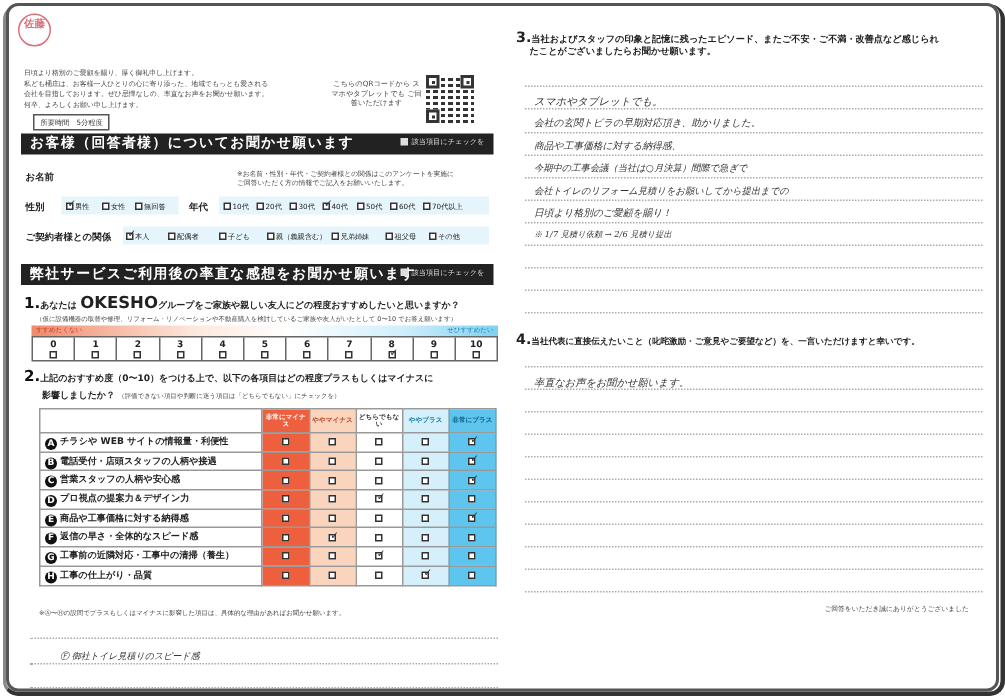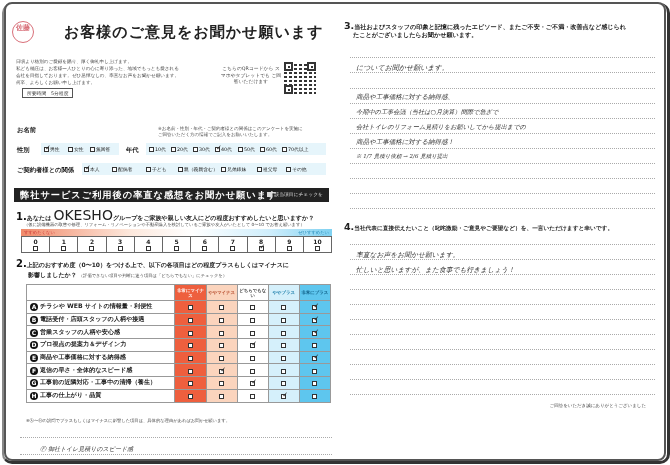--- a/index.html
+++ b/index.html
@@ -1,19 +1,19 @@
 <!DOCTYPE html>
 <html><head>
 <meta charset="utf-8">
 <style>
 *{box-sizing:border-box;margin:0;padding:0}
 html,body{width:670px;height:465px;background:#fff;overflow:hidden;font-family:"DejaVu Sans",sans-serif;color:#222}
 .frame{position:absolute;left:4px;top:2px;width:662px;height:459px;border:2px solid #555;border-radius:8px;background:#fff}
 .frame-shadow{position:absolute;left:2px;top:3px;width:668px;height:461px;border-right:3px solid #333;border-bottom:3px solid #333;border-left:2px solid #888;border-radius:10px}
-.left{position:absolute;left:8px;top:16px;width:325px;height:419px}
+.left{position:absolute;left:8px;top:4px;width:325px;height:419px}
 .right{position:absolute;left:340px;top:4px;width:320px;height:455px}
 .stamp{position:absolute;left:4px;top:5px;width:22px;height:22px;border:1.5px solid #d9707a;border-radius:50%;color:#d9707a;font-size:7px;line-height:9px;text-align:center;padding-top:2px;font-weight:bold}
 .title{position:absolute;left:56px;top:7px;font-size:15px;font-weight:bold;letter-spacing:1px;color:#222}
 .intro{position:absolute;left:8px;top:42px;width:205px;font-size:4.6px;line-height:7px;color:#444}
 .duration{position:absolute;left:14px;top:72px;border:1px solid #555;font-size:4.8px;padding:1px 4px;color:#333}
 .qr-text{position:absolute;left:212px;top:50px;width:62px;font-size:4.8px;line-height:6.5px;color:#444;text-align:center}
 .qr{position:absolute;left:276px;top:46px;width:32px;height:32px;background:
  repeating-linear-gradient(90deg,#111 0 3px,#fff 3px 5px),#111;opacity:.85}
 .qr:before{content:"";position:absolute;inset:0;background:repeating-linear-gradient(0deg,transparent 0 2px,#fff 2px 4px)}
 .qr .c{position:absolute;width:9px;height:9px;border:2px solid #111;background:#fff;z-index:2}
@@ -22,21 +22,21 @@
 .bar .chk{position:absolute;right:6px;top:0;font-size:4.8px;font-weight:normal;letter-spacing:0;color:#ddd}
 .bar .chk i{display:inline-block;width:5px;height:5px;background:#ddd;margin-right:2px;vertical-align:-1px}
 .row-bg{position:absolute;background:#e6f5fb}
 .lbl{position:absolute;font-size:6.3px;font-weight:bold;color:#222}
 .note{position:absolute;left:150px;top:110px;font-size:4.5px;line-height:6px;color:#444}
 .opt{position:absolute;font-size:4.8px;color:#222;white-space:nowrap}
 .box{display:inline-block;width:5px;height:5px;border:0.8px solid #333;background:#fff;vertical-align:-1px;margin-right:1px;position:relative}
 .box.on:after{content:"✓";position:absolute;left:0;top:-4px;font-size:7px;color:#333}
 .q{position:absolute;font-size:6px;font-weight:bold;color:#222}
 .q b{font-size:10px;color:#111}
-.q .brand{font-size:14px;font-weight:normal}
+.q .brand{font-size:11px;font-weight:bold}
 .sub{position:absolute;font-size:4.3px;color:#444;white-space:nowrap}
 .scale-hdr{position:absolute;left:13px;top:213px;width:311px;height:7px;background:linear-gradient(90deg,#f08a6a,#fde8dc 35%,#fff 55%,#cfeefc 80%,#7fd1f1);font-size:4.3px;color:#c33;line-height:7px;padding:0 3px}
 .scale-hdr span{position:absolute;right:3px;color:#1b84b4}
 .scale{position:absolute;left:13px;top:220px;width:311px;height:17px;border:0.8px solid #666;display:flex}
 .scale .cell{flex:1;border-right:0.8px solid #666;text-align:center;font-size:6px;font-weight:bold;line-height:8px;padding-top:1px}
 .scale .cell:last-child{border-right:none}
 .scale .cell .box{display:block;margin:0 auto}
 table.rate{position:absolute;left:18px;top:268px;border-collapse:collapse;width:305px}
 table.rate td,table.rate th{height:12.7px;border:0.8px solid #999;font-size:6px}
 table.rate th{height:16px;font-size:4.4px;line-height:5px;font-weight:bold}
@@ -57,35 +57,38 @@
 .thanks{position:absolute;right:14px;top:399px;font-size:4.5px;color:#444}
 </style>
 </head>
 <body>
 
 <div class="frame-shadow"></div>
 <div class="frame"></div>
 
 <div class="left">
   <div class="stamp">佐藤</div>
-  <div class="title">お客様のご意見をお聞かせ願います</div>
   <div class="intro">
     <div>日頃より格別のご愛顧を賜り、厚く御礼申し上げます。</div>
     <div>私ども桶庄は、お客様一人ひとりの心に寄り添った、地域でもっとも愛される</div>
     <div>会社を目指しております。ぜひ忌憚なしの、率直なお声をお聞かせ願います。</div>
     <div>何卒、よろしくお願い申し上げます。</div>
   </div>
   <div class="duration">所要時間　5分程度</div>
   <div class="qr-text">こちらのQRコードから スマホやタブレットでも ご回答いただけます</div>
   <div class="qr">
     <span class="c" style="left:0;top:0"></span>
       <span class="c" style="right:0;top:0"></span>
       <span class="c" style="left:0;bottom:0"></span>
   </div>
 
+  <div class="bar" style="top:85px">
+    <span>お客様（回答者様）についてお聞かせ願います</span>
+    <span class="chk"><i></i><span>該当項目にチェックを</span></span>
+  </div>
   <div class="lbl" style="left:9px;top:110px">お名前</div>
   <div class="dline" style="left:40px;top:119px;width:0"></div>
   <div class="note">
     <div>※お名前・性別・年代・ご契約者様との関係はこのアンケートを実施に</div>
     <div>ご回答いただく方の情報でご記入をお願いいたします。</div>
   </div>
 
   <div class="row-bg" style="left:33px;top:127px;width:78px;height:12px"></div>
   <div class="row-bg" style="left:138px;top:127px;width:180px;height:12px"></div>
   <div class="lbl" style="left:9px;top:130px">性別</div>
@@ -262,38 +265,38 @@
   <div class="dline" style="left:10px;top:84px;width:305px"></div>
   <div class="dline" style="left:10px;top:99px;width:305px"></div>
   <div class="dline" style="left:10px;top:114px;width:305px"></div>
   <div class="dline" style="left:10px;top:129px;width:305px"></div>
   <div class="dline" style="left:10px;top:144px;width:305px"></div>
   <div class="dline" style="left:10px;top:159px;width:305px"></div>
   <div class="dline" style="left:10px;top:174px;width:305px"></div>
   <div class="dline" style="left:10px;top:189px;width:305px"></div>
   <div class="dline" style="left:10px;top:204px;width:305px"></div>
 
-  <div class="hand" style="left:16px;top:59px;font-size:7px">についてお聞かせ願います。</div>
+  <div class="hand" style="left:16px;top:59px;font-size:7px">スマホやタブレットでも。</div>
+  <div class="hand" style="left:16px;top:74px;font-size:6.5px">会社の玄関トビラの早期対応頂き、助かりました。</div>
   <div class="hand" style="left:16px;top:89px;font-size:6.5px">商品や工事価格に対する納得感、</div>
   <div class="hand" style="left:16px;top:104px;font-size:6.2px">今期中の工事会議（当社は○月決算）間際で急ぎで</div>
   <div class="hand" style="left:16px;top:119px;font-size:6.2px">会社トイレのリフォーム見積りをお願いしてから提出までの</div>
-  <div class="hand" style="left:16px;top:134px;font-size:6.5px">商品や工事価格に対する納得感！</div>
+  <div class="hand" style="left:16px;top:134px;font-size:6.5px">日頃より格別のご愛顧を賜り！</div>
   <div class="hand" style="left:16px;top:149px;font-size:5.5px">※ 1/7 見積り依頼 → 2/6 見積り提出</div>
 
   <div class="rq" style="left:4px;top:219px"><b>4.</b><span style="font-size:5.7px">当社代表に直接伝えたいこと（叱咤激励・ご意見やご要望など）を、一言いただけますと幸いです。</span></div>
 
   <div class="dline" style="left:10px;top:240px;width:305px"></div>
   <div class="dline" style="left:10px;top:255px;width:305px"></div>
   <div class="dline" style="left:10px;top:270px;width:305px"></div>
   <div class="dline" style="left:10px;top:285px;width:305px"></div>
   <div class="dline" style="left:10px;top:300px;width:305px"></div>
   <div class="dline" style="left:10px;top:315px;width:305px"></div>
   <div class="dline" style="left:10px;top:330px;width:305px"></div>
   <div class="dline" style="left:10px;top:345px;width:305px"></div>
   <div class="dline" style="left:10px;top:360px;width:305px"></div>
   <div class="dline" style="left:10px;top:375px;width:305px"></div>
   <div class="dline" style="left:10px;top:390px;width:305px"></div>
 
   <div class="hand" style="left:16px;top:246px;font-size:6.8px">率直なお声をお聞かせ願います。</div>
-  <div class="hand" style="left:16px;top:261px;font-size:6.8px">忙しいと思いますが、また食事でも行きましょう！</div>
 
   <div class="thanks">ご回答をいただき誠にありがとうございました</div>
 </div>
 
 </body></html>

